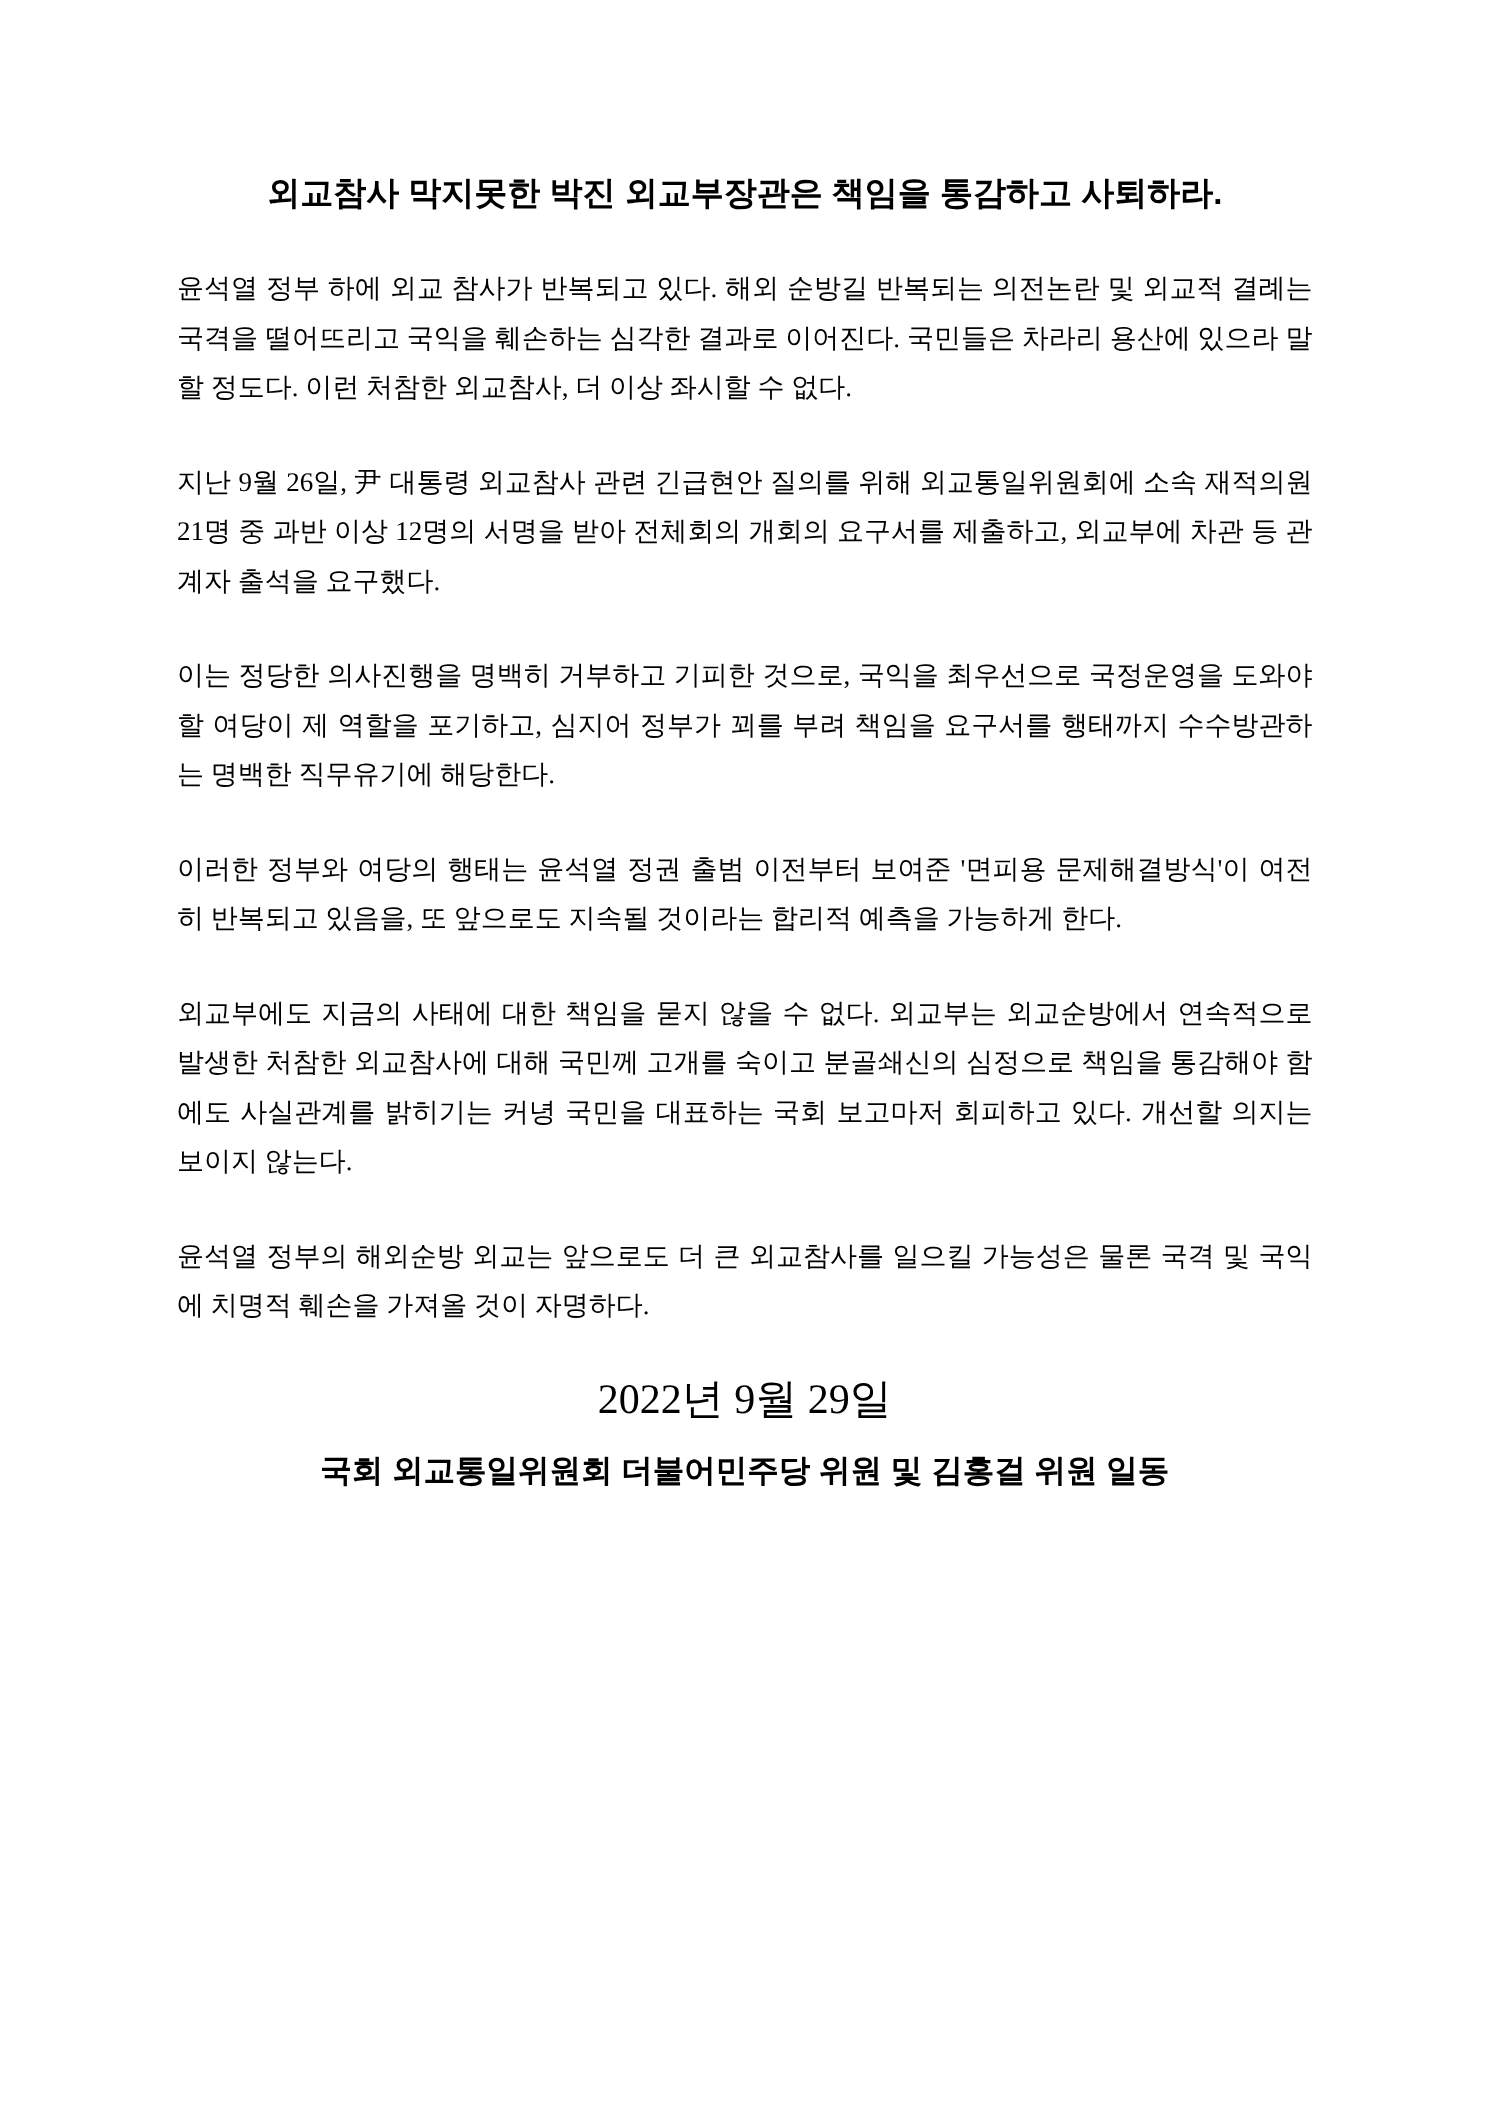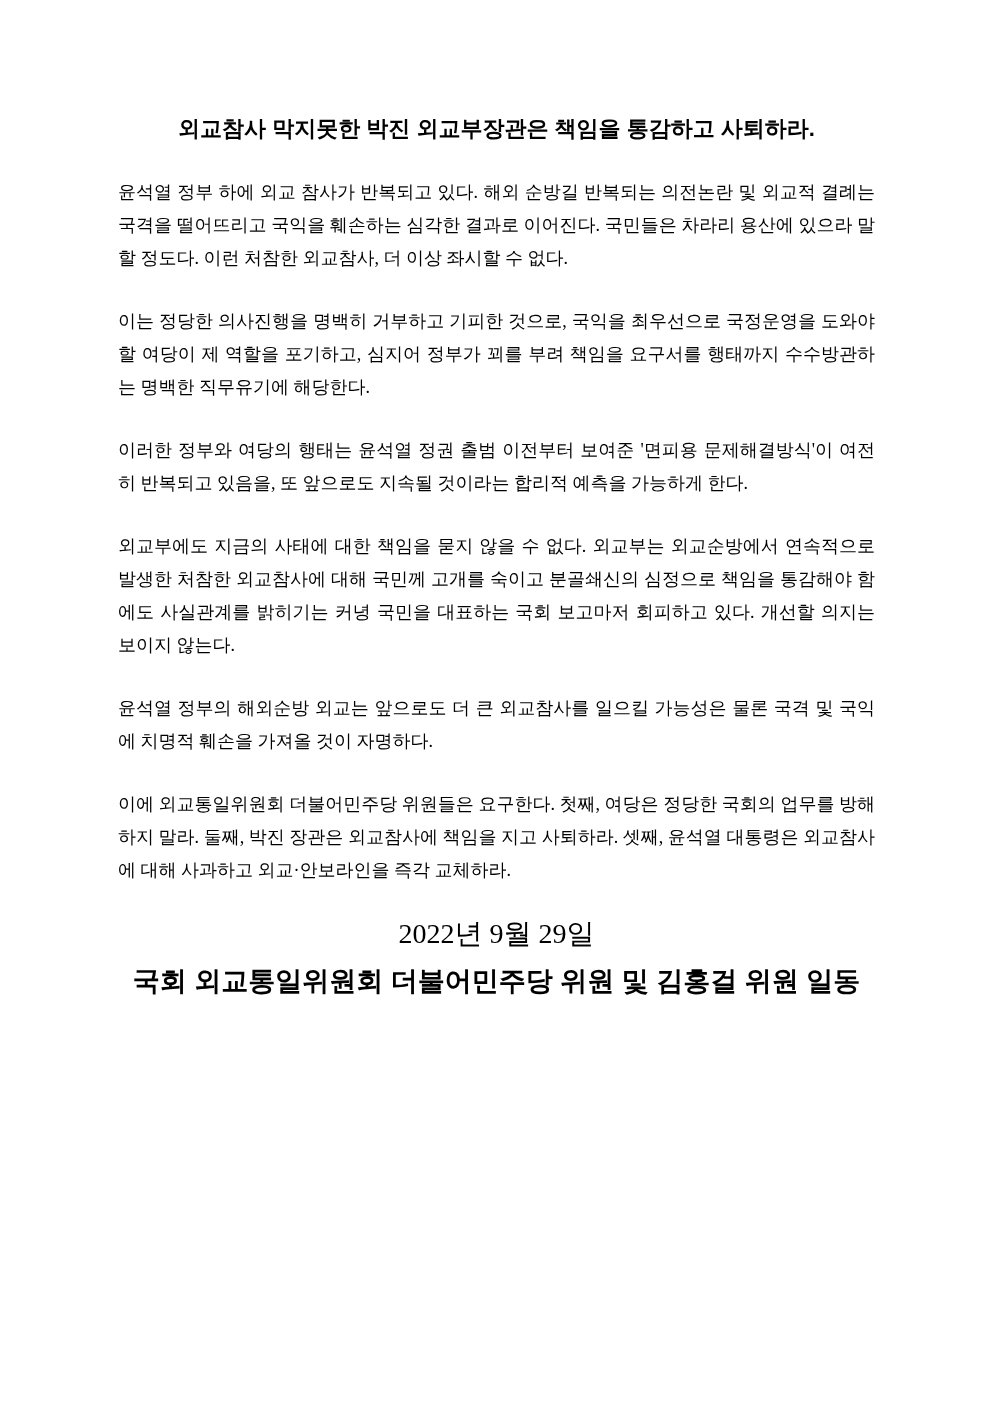--- a/index.html
+++ b/index.html
@@ -37,45 +37,45 @@
   .doc-date {
     font-family: "Liberation Serif", "DejaVu Serif", serif;
     font-size: 28px;
     line-height: 33px;
     text-align: center;
     margin: 12px 0 12px 0;
   }
   .doc-signature {
     font-family: "Liberation Sans", "DejaVu Sans", sans-serif;
     font-weight: 700;
-    font-size: 27px;
+    font-size: 21px;
     line-height: 38px;
     text-align: center;
     margin: 3px;
     word-break: keep-all;
   }
 </style>
 </head>
 <body>
 
 <div class="page">
 
   <h1 class="doc-title">외교참사 막지못한 박진 외교부장관은 책임을 통감하고 사퇴하라.</h1>
 
   <p class="body-para">윤석열 정부 하에 외교 참사가 반복되고 있다. 해외 순방길 반복되는 의전논란 및 외교적 결례는 국격을 떨어뜨리고 국익을 훼손하는 심각한 결과로 이어진다. 국민들은 차라리 용산에 있으라 말할 정도다. 이런 처참한 외교참사, 더 이상 좌시할 수 없다.</p>
 
+  <p class="body-para">지난 9월 26일, 尹 대통령 외교참사 관련 긴급현안 질의를 위해 외교통일위원회에 소속 재적의원 21명 중 과반 이상 12명의 서명을 받아 전체회의 개회의 요구서를 제출하고, 외교부에 차관 등 관계자 출석을 요구했다.</p>
 
 
   <p class="body-para">이는 정당한 의사진행을 명백히 거부하고 기피한 것으로, 국익을 최우선으로 국정운영을 도와야 할 여당이 제 역할을 포기하고, 심지어 정부가 꾀를 부려 책임을 요구서를 행태까지 수수방관하는 명백한 직무유기에 해당한다.</p>
 
   <p class="body-para">이러한 정부와 여당의 행태는 윤석열 정권 출범 이전부터 보여준 '면피용 문제해결방식'이 여전히 반복되고 있음을, 또 앞으로도 지속될 것이라는 합리적 예측을 가능하게 한다.</p>
 
   <p class="body-para">외교부에도 지금의 사태에 대한 책임을 묻지 않을 수 없다. 외교부는 외교순방에서 연속적으로 발생한 처참한 외교참사에 대해 국민께 고개를 숙이고 분골쇄신의 심정으로 책임을 통감해야 함에도 사실관계를 밝히기는 커녕 국민을 대표하는 국회 보고마저 회피하고 있다. 개선할 의지는 보이지 않는다.</p>
 
   <p class="body-para">윤석열 정부의 해외순방 외교는 앞으로도 더 큰 외교참사를 일으킬 가능성은 물론 국격 및 국익에 치명적 훼손을 가져올 것이 자명하다.</p>
 
-  <p class="body-para">이에 외교통일위원회 더불어민주당 위원들은 요구한다. 첫째, 여당은 정당한 국회의 업무를 방해하지 말라. 둘째, 박진 장관은 외교참사에 책임을 지고 사퇴하라. 셋째, 윤석열 대통령은 외교참사에 대해 사과하고 외교·안보라인을 즉각 교체하라.</p>
 
   <div class="doc-date">2022년 9월 29일</div>
 
   <div class="doc-signature">국회 외교통일위원회 더불어민주당 위원 및 김홍걸 위원 일동</div>
 
 </div>
 
 </body></html>

